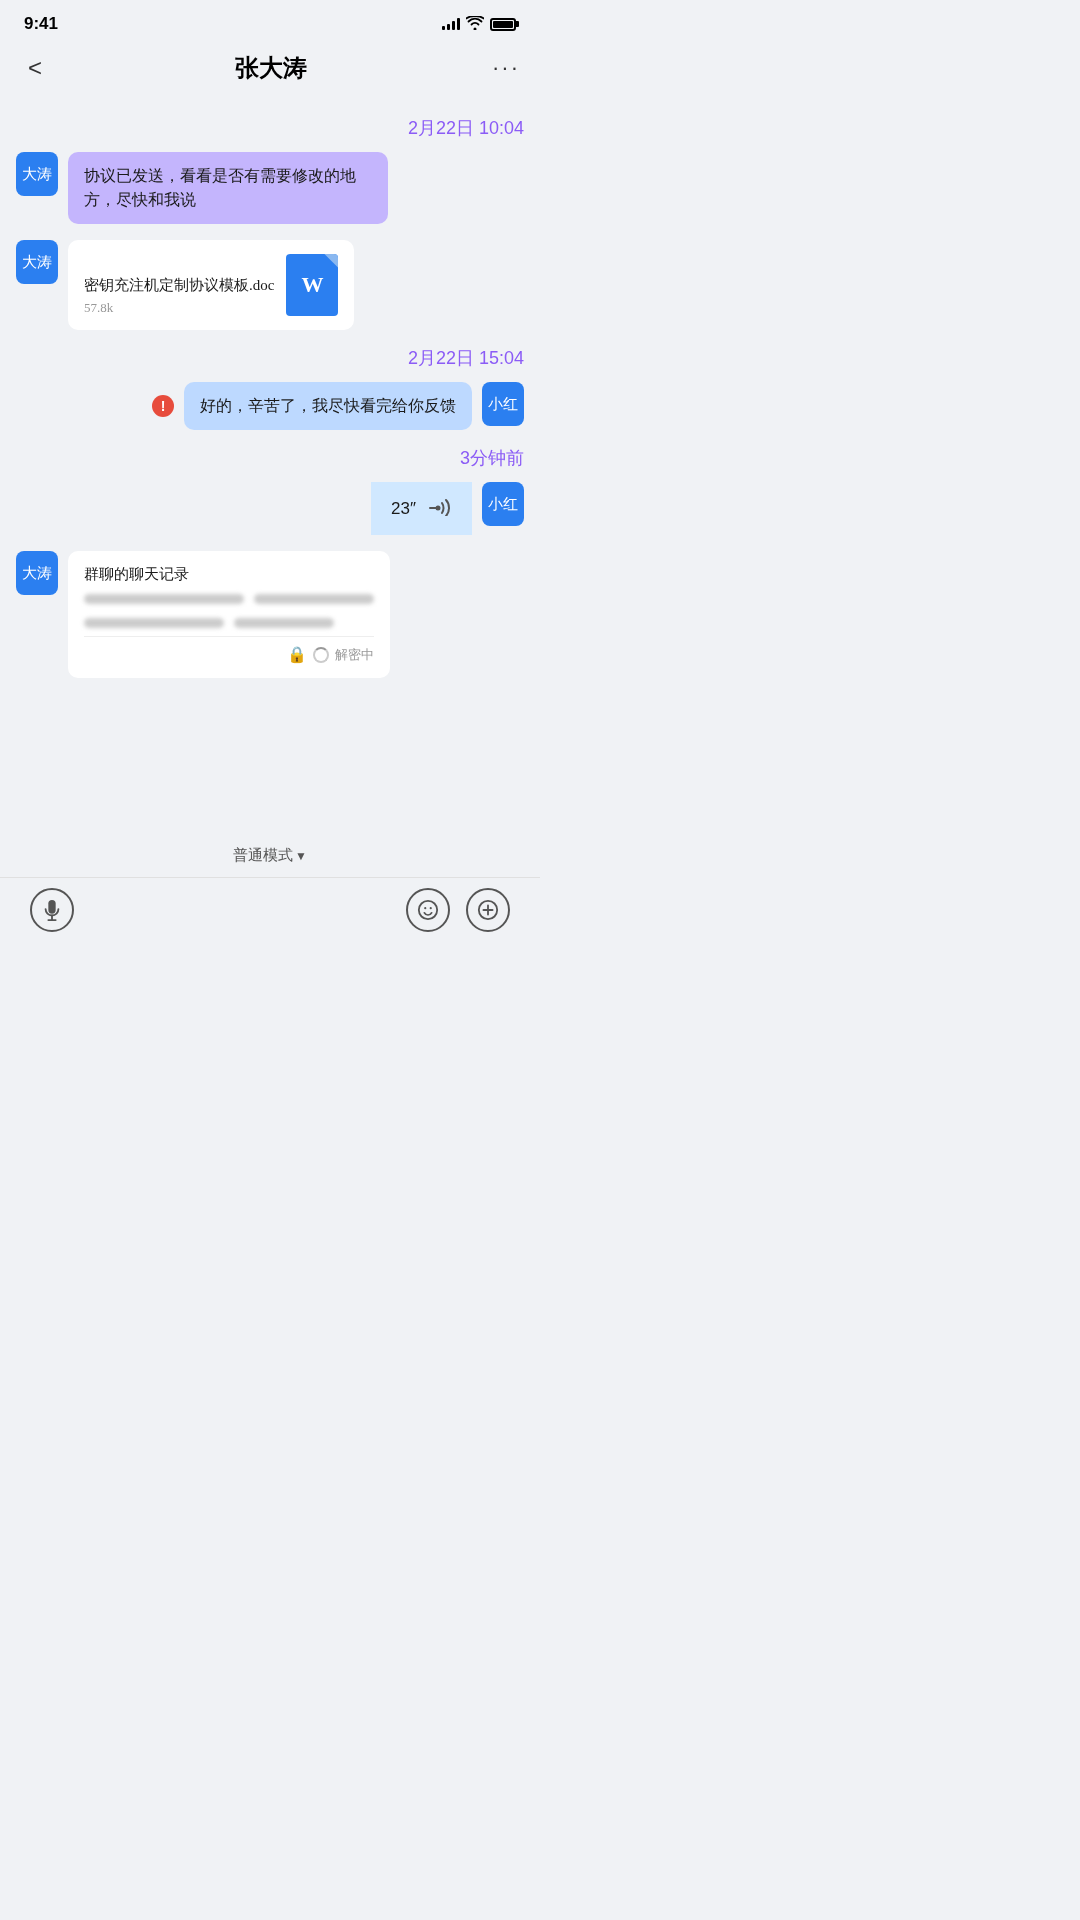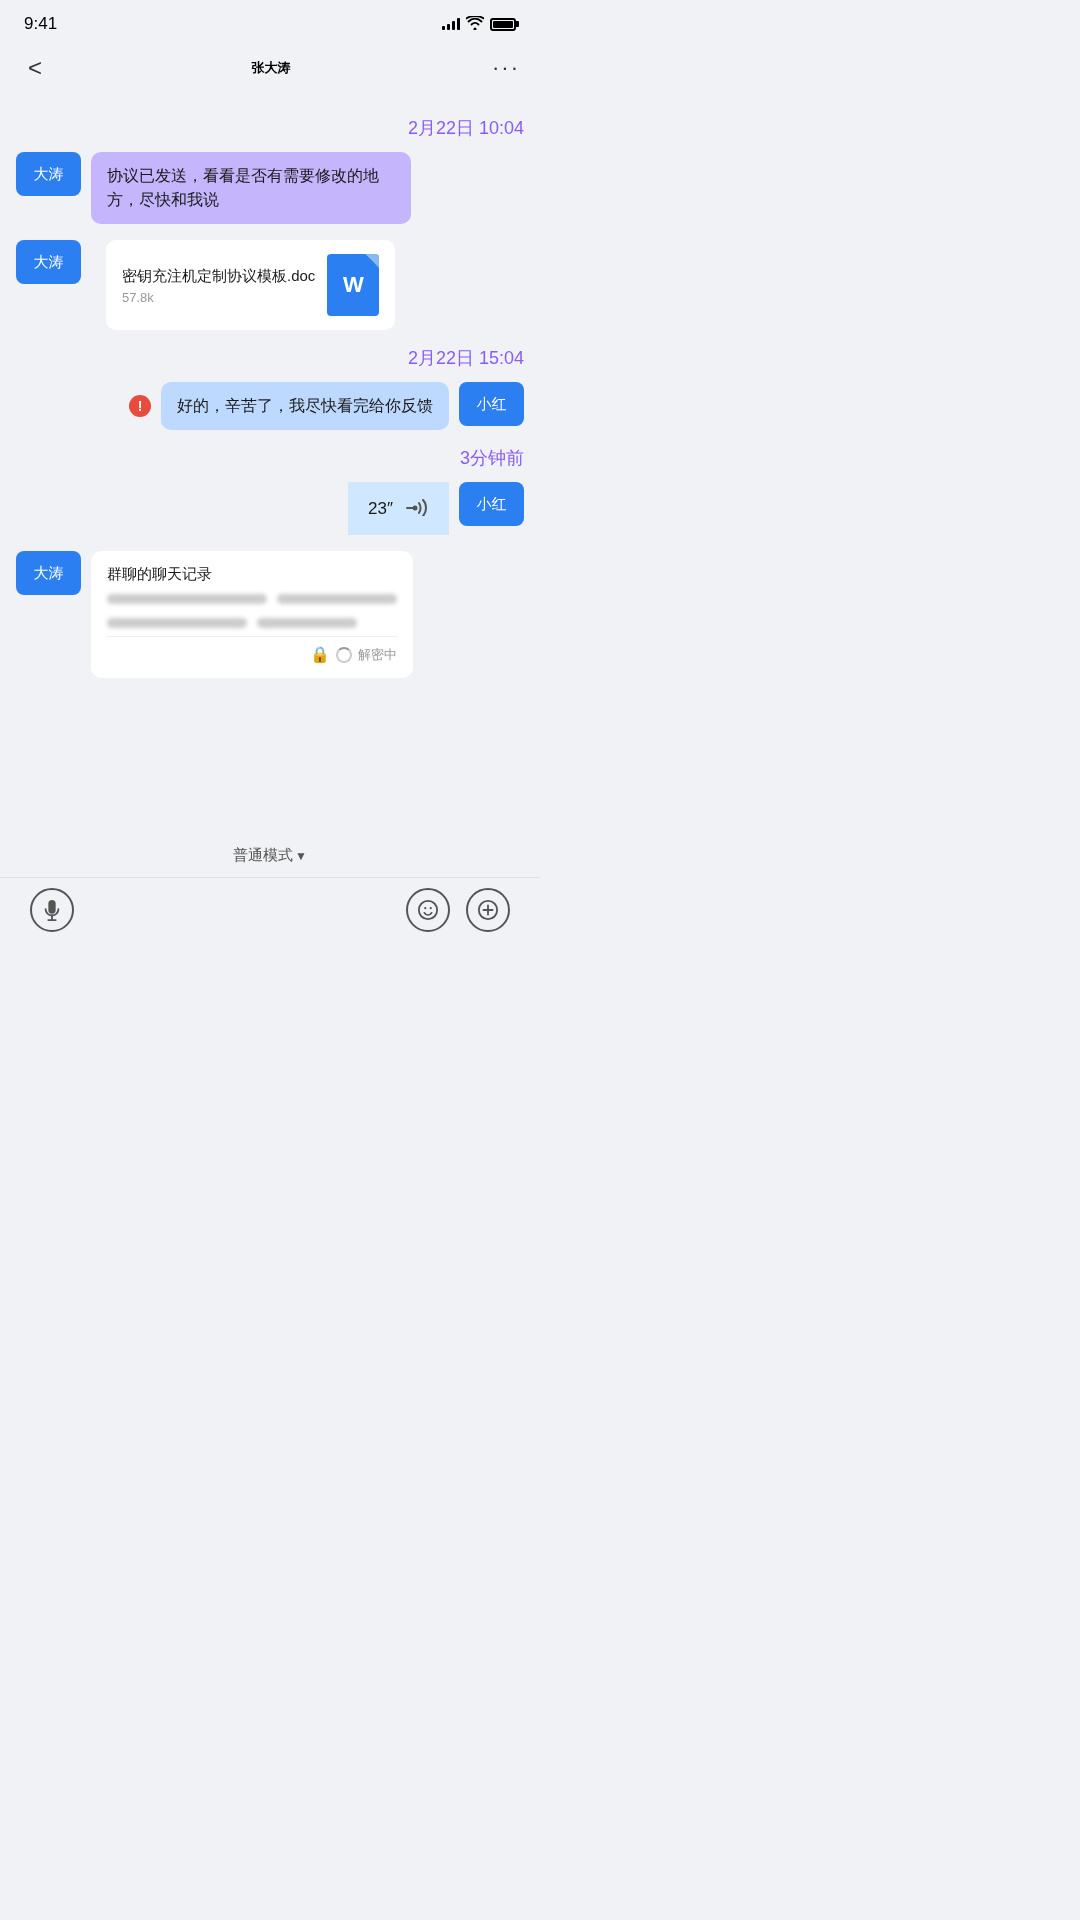--- a/index.html
+++ b/index.html
@@ -16,21 +16,21 @@
     
     .status-bar {
       display: flex;
       justify-content: space-between;
       align-items: center;
       padding: 14px 24px 6px;
       background: #f0f2f5;
     }
     .status-time {
       font-size: 17px;
-      font-weight: 400;
+      font-weight: 700;
       color: #000;
     }
     .status-icons {
       display: flex;
       align-items: center;
       gap: 6px;
     }
     .signal-bars {
       display: flex;
       align-items: flex-end;
@@ -83,21 +83,21 @@
       padding: 10px 20px 14px;
       background: #f0f2f5;
     }
     .back-btn {
       font-size: 24px;
       color: #333;
       cursor: pointer;
       padding: 4px 8px;
     }
     .header-title {
-      font-size: 13px;
+      font-size: 24px;
       font-weight: 600;
       color: #000;
     }
     .more-btn {
       font-size: 22px;
       color: #333;
       letter-spacing: 2px;
       cursor: pointer;
     }
 
@@ -121,21 +121,21 @@
       display: flex;
       align-items: flex-start;
       margin-bottom: 16px;
     }
     .msg-row.right {
       flex-direction: row-reverse;
     }
 
     
     .avatar {
-      width: 65px;
+      width: 42px;
       height: 44px;
       border-radius: 8px;
       background: #2b7ff0;
       color: #fff;
       font-size: 15px;
       font-weight: 500;
       display: flex;
       align-items: center;
       justify-content: center;
       flex-shrink: 0;
@@ -156,25 +156,26 @@
     .bubble.blue {
       background: #bdd9ff;
     }
 
     
     .file-bubble {
       max-width: 320px;
       background: #fff;
       border-radius: 10px;
       padding: 14px 16px;
-      margin: 0 25px;
-      display: flex;
-      align-items: center;
+      margin: 0 10px;
+      display: flex;
+      align-items: flex-end;
       justify-content: space-between;
       gap: 12px;
+      font-family: Liberation Serif, serif;
     }
     .file-info {
       flex: 1;
     }
     .file-name {
       font-size: 15px;
       color: #1a1a1a;
       line-height: 1.4;
       margin-bottom: 4px;
     }

